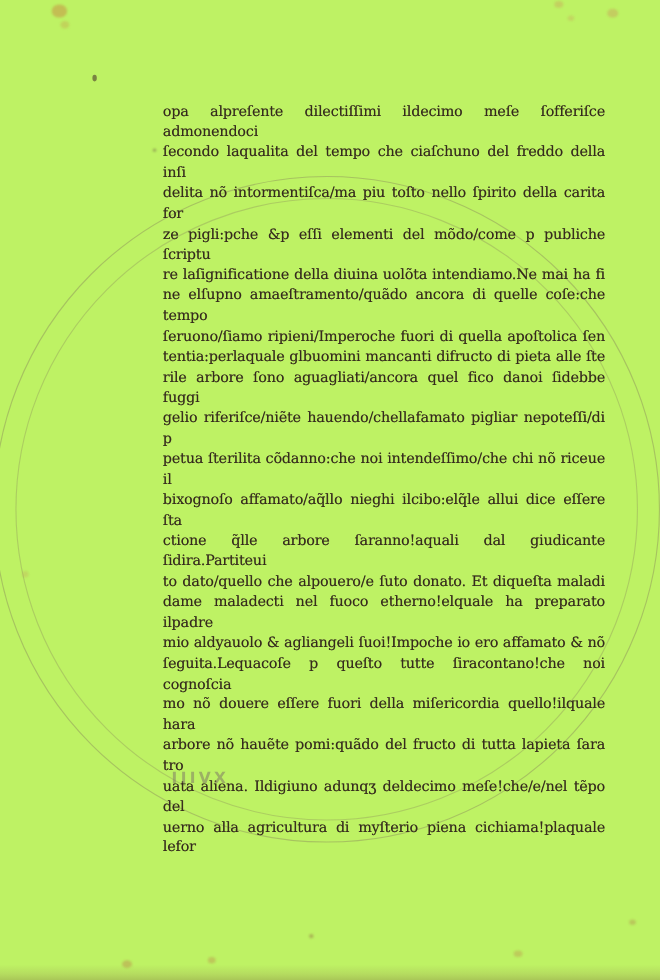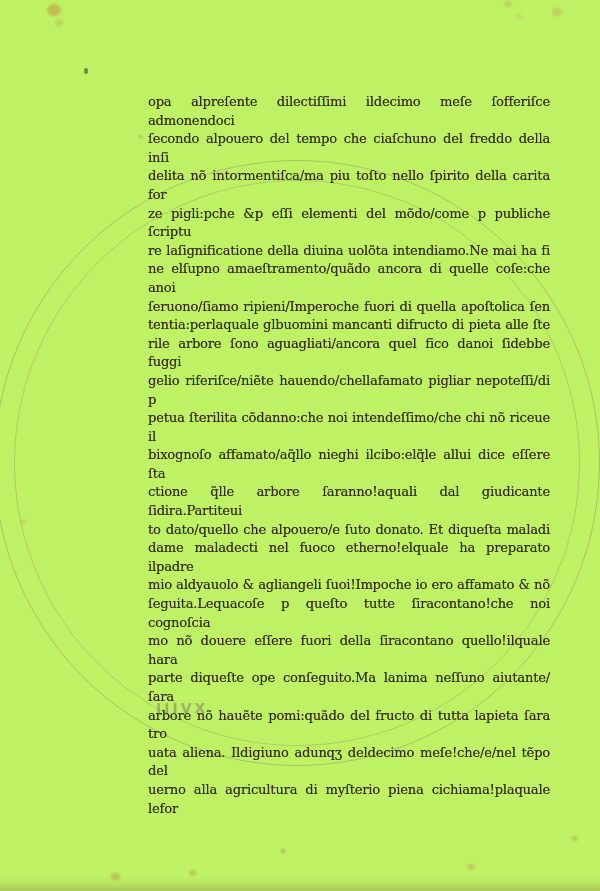--- a/index.html
+++ b/index.html
@@ -95,38 +95,37 @@
   <div class="spot" style="left:139px; top:135px; width:3px; height:3px; background:rgba(110,95,70,0.5);"></div>
   <div class="spot" style="left:20px; top:519px; width:6px; height:6px; background:rgba(200,160,90,0.30);"></div>
   <div class="spot" style="left:111px; top:873px; width:9px; height:7px; background:rgba(188,148,78,0.50);"></div>
   <div class="spot" style="left:189px; top:870px; width:7px; height:6px; background:rgba(188,148,78,0.45);"></div>
   <div class="spot" style="left:281px; top:849px; width:4px; height:4px; background:rgba(150,120,70,0.50);"></div>
   <div class="spot" style="left:467px; top:864px; width:8px; height:6px; background:rgba(188,148,78,0.40);"></div>
   <div class="spot" style="left:572px; top:836px; width:6px; height:5px; background:rgba(178,138,78,0.40);"></div>
 
   <div class="text-block">
       <div class="line">opa alpreſente dilectiſſimi ildecimo meſe ſofferiſce admonendoci</div>
-      <div class="line">ſecondo alpouero del tempo che ciaſchuno del freddo della inſi</div>
+      <div class="line">ſecondo laqualita del tempo che ciaſchuno del freddo della inſi</div>
       <div class="line">delita nõ intormentiſca/ma piu toſto nello ſpirito della carita for</div>
       <div class="line">ze pigli:pche &amp;p eſſi elementi del mõdo/come p publiche ſcriptu</div>
       <div class="line">re laſignificatione della diuina uolõta intendiamo.Ne mai ha fi</div>
-      <div class="line">ne elſupno amaeſtramento/quãdo ancora di quelle coſe:che anoi</div>
+      <div class="line">ne elſupno amaeſtramento/quãdo ancora di quelle coſe:che tempo</div>
       <div class="line">ſeruono/ſiamo ripieni/Imperoche fuori di quella apoſtolica ſen</div>
       <div class="line">tentia:perlaquale glbuomini mancanti difructo di pieta alle ſte</div>
       <div class="line">rile arbore ſono aguagliati/ancora quel fico danoi ſidebbe fuggi</div>
       <div class="line">gelio riferiſce/niẽte hauendo/chellafamato pigliar nepoteſſi/di p</div>
       <div class="line">petua ſterilita cõdanno:che noi intendeſſimo/che chi nõ riceue il</div>
       <div class="line">bixognoſo affamato/aq̃llo nieghi ilcibo:elq̃le allui dice eſſere ſta</div>
       <div class="line">ctione q̃lle arbore ſaranno!aquali dal giudicante ſidira.Partiteui</div>
       <div class="line">to dato/quello che alpouero/e ſuto donato. Et diqueſta maladi</div>
       <div class="line">dame maladecti nel fuoco etherno!elquale ha preparato ilpadre</div>
       <div class="line">mio aldyauolo &amp; agliangeli ſuoi!Impoche io ero affamato &amp; nõ</div>
       <div class="line">ſeguita.Lequacoſe p queſto tutte ſiracontano!che noi cognoſcia</div>
-      <div class="line">mo nõ douere eſſere fuori della ſiracontano quello!ilquale hara</div>
-      <div class="line">parte diqueſte ope conſeguito.Ma lanima neſſuno aiutante/ſara</div>
+      <div class="line">mo nõ douere eſſere fuori della miſericordia quello!ilquale hara</div>
       <div class="line">arbore nõ hauẽte pomi:quãdo del fructo di tutta lapieta ſara tro</div>
       <div class="line">uata aliena. Ildigiuno adunqʒ deldecimo meſe!che/e/nel tẽpo del</div>
       <div class="line">uerno alla agricultura di myſterio piena cichiama!plaquale lefor</div>
     </div>
 
   <div class="leaf-number">IIIVX</div>
 
 </div>
 
 </body></html>

